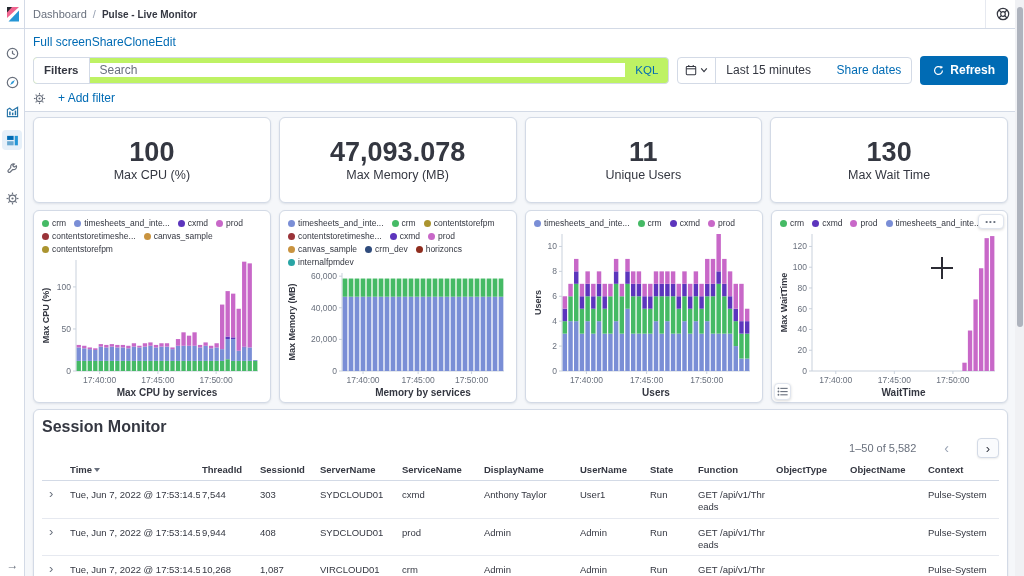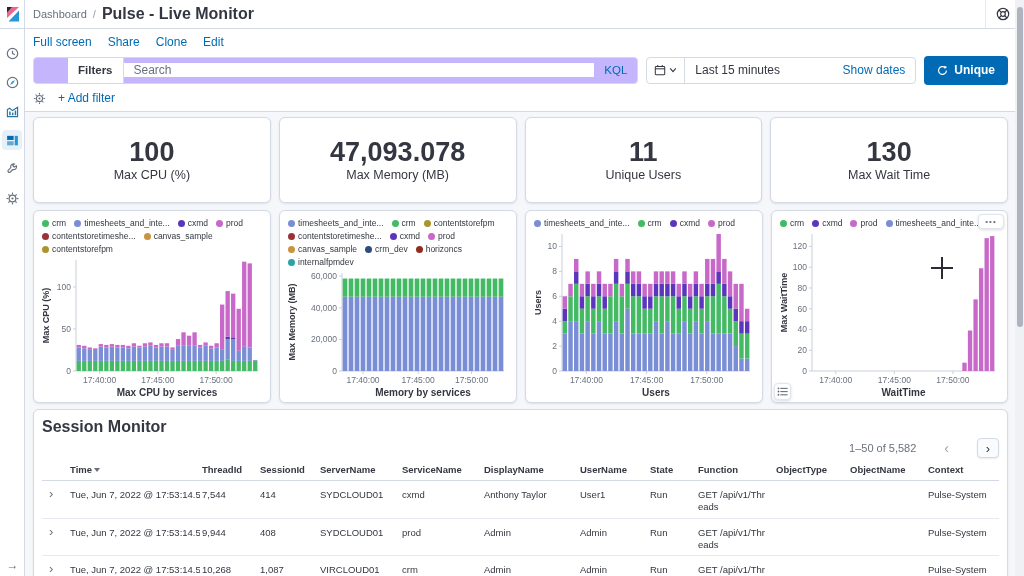--- a/index.html
+++ b/index.html
@@ -15,33 +15,33 @@
   .nav-icon.active { background:#e6f0f9; }
   .nav-icon svg { display:block; }
   .dock-arrow { position:absolute; bottom:4px; left:0; width:25px; text-align:center; color:#69707d; font-size:12px; }
 
   
   .main { flex:1; display:flex; flex-direction:column; min-width:0; }
 
   .topbar { height:29px; background:#fff; border-bottom:1px solid #d3dae6; display:flex; align-items:center; padding:0 8px; flex-shrink:0; }
   .crumb-root { color:#69707d; font-size:11px; cursor:pointer; }
   .crumb-sep { color:#98a2b3; font-size:11px; margin:0 6px; }
-  .crumb-title { color:#343741; font-size:16px; font-weight:700; }
+  .crumb-title { color:#343741; font-size:10px; font-weight:700; }
   .topbar-right { margin-left:auto; display:flex; align-items:center; height:100%; border-left:1px solid #e6e9f0; padding-left:10px; padding-right:6px; }
 
-  .menubar { height:26px; background:#fff; display:flex; align-items:center; gap:16px; padding:0 8px; flex-shrink:0; }
+  .menubar { height:26px; background:#fff; display:flex; align-items:center; padding:0 8px; flex-shrink:0; }
   .mlink { color:#006bb4; font-size:12px; font-weight:500; text-decoration:none; cursor:pointer; }
 
   .querybar { height:30px; background:#fff; display:flex; align-items:center; gap:8px; padding:0 16px 0 8px; flex-shrink:0; }
-  .searchwrap { flex:1; display:flex; align-items:center; height:27px; border:1px solid #d3dae6; border-radius:4px; background:#c4b5fd; overflow:hidden;padding-left:34px; }
+  .searchwrap { flex:1; display:flex; align-items:center; height:27px; border:1px solid #d3dae6; border-radius:4px; background:#bef264; overflow:hidden; }
   .filters-btn { height:100%; display:flex; align-items:center; padding:0 10px; border-right:1px solid #d3dae6; font-size:11.5px; font-weight:600; cursor:pointer; background:#fff; }
   .search-input { flex:1; border:none; outline:none; font-size:12px; padding:0 10px; color:#343741; font-family:inherit; }
   .search-input::placeholder { color:#69707d; }
   .kql { font-size:11.5px; color:#006bb4; padding:0 10px; cursor:pointer; }
-  .date-group { width:270px; height:27px; display:flex; align-items:center; border:1px solid #d3dae6; border-radius:4px; background:#fff; flex-shrink:0; }
+  .date-group { width:235px; height:27px; display:flex; align-items:center; border:1px solid #d3dae6; border-radius:4px; background:#fff; flex-shrink:0; }
   .cal-btn { height:100%; display:flex; align-items:center; gap:3px; padding:0 7px; border-right:1px solid #d3dae6; cursor:pointer; }
   .time-text { flex:1; font-size:12px; color:#343741; padding:0 10px; cursor:pointer; }
   .show-dates { font-size:12px; color:#006bb4; font-weight:500; padding:0 10px; cursor:pointer; }
   .refresh-btn { height:29px; background:#006bb4; border:none; border-radius:4px; color:#fff; font-size:12px; font-weight:600; display:flex; align-items:center; gap:6px; padding:0 13px; cursor:pointer; font-family:inherit; flex-shrink:0; }
 
   .filterbar { height:27px; background:#fff; display:flex; align-items:center; gap:12px; padding:0 8px; border-bottom:1px solid #d3dae6; flex-shrink:0; }
   .addfilter { color:#006bb4; font-size:12px; cursor:pointer; }
 
   
   .content { flex:1; background:#f5f7fa; padding:5px 16px 0 8px; overflow:hidden; }
@@ -188,28 +188,28 @@
             <rect x="1.5" y="2.8" width="11" height="9.7" rx="1" fill="none" stroke="#343741" stroke-width="1.2"></rect>
             <line x1="1.5" y1="5.6" x2="12.5" y2="5.6" stroke="#343741" stroke-width="1.2"></line>
             <line x1="4.4" y1="1.2" x2="4.4" y2="3.6" stroke="#343741" stroke-width="1.2"></line>
             <line x1="9.6" y1="1.2" x2="9.6" y2="3.6" stroke="#343741" stroke-width="1.2"></line>
           </svg>
           <svg width="8" height="8" viewBox="0 0 10 10">
             <polyline points="1.5,3 5,7 8.5,3" fill="none" stroke="#343741" stroke-width="1.4"></polyline>
           </svg>
         </div>
         <span class="time-text">Last 15 minutes</span>
-        <span class="show-dates">Show dates</span>
+        <span class="show-dates">Share dates</span>
       </div>
       <button class="refresh-btn">
         <svg width="11" height="11" viewBox="0 0 14 14">
           <path d="M12 7 a5 5 0 1 1 -1.8 -3.85" fill="none" stroke="#fff" stroke-width="1.5"></path>
           <polygon points="9.2,0.8 12.9,2.4 9.7,5" fill="#fff"></polygon>
         </svg>
-        <span>Unique</span>
+        <span>Refresh</span>
       </button>
     </div>
 
     <div class="filterbar">
       <svg width="13" height="13" viewBox="0 0 14 14" style="cursor:pointer">
         <circle cx="7" cy="7" r="3.3" fill="none" stroke="#69707d" stroke-width="1.2"></circle>
         <circle cx="7" cy="7" r="1.1" fill="#69707d"></circle>
         <g stroke="#69707d" stroke-width="1.2">
           <line x1="7" y1="1" x2="7" y2="2.8"></line>
             <line x1="7" y1="11.2" x2="7" y2="13"></line>
@@ -802,21 +802,21 @@
             </div>
             <div class="hcell">
               <span>Context</span>
             </div>
           </div>
         <div id="tbl-body">
             <div class="grid trow">
               <div class="expand">›</div>
               <div class="cell">Tue, Jun 7, 2022 @ 17:53:14.538</div>
               <div class="cell">7,544</div>
-              <div class="cell">414</div>
+              <div class="cell">303</div>
               <div class="cell">SYDCLOUD01</div>
               <div class="cell">cxmd</div>
               <div class="cell">Anthony Taylor</div>
               <div class="cell">User1</div>
               <div class="cell">Run</div>
               <div class="cell fn">GET /api/v1/Threads</div>
               <div class="cell"></div>
               <div class="cell"></div>
               <div class="cell">Pulse-System</div>
             </div>

